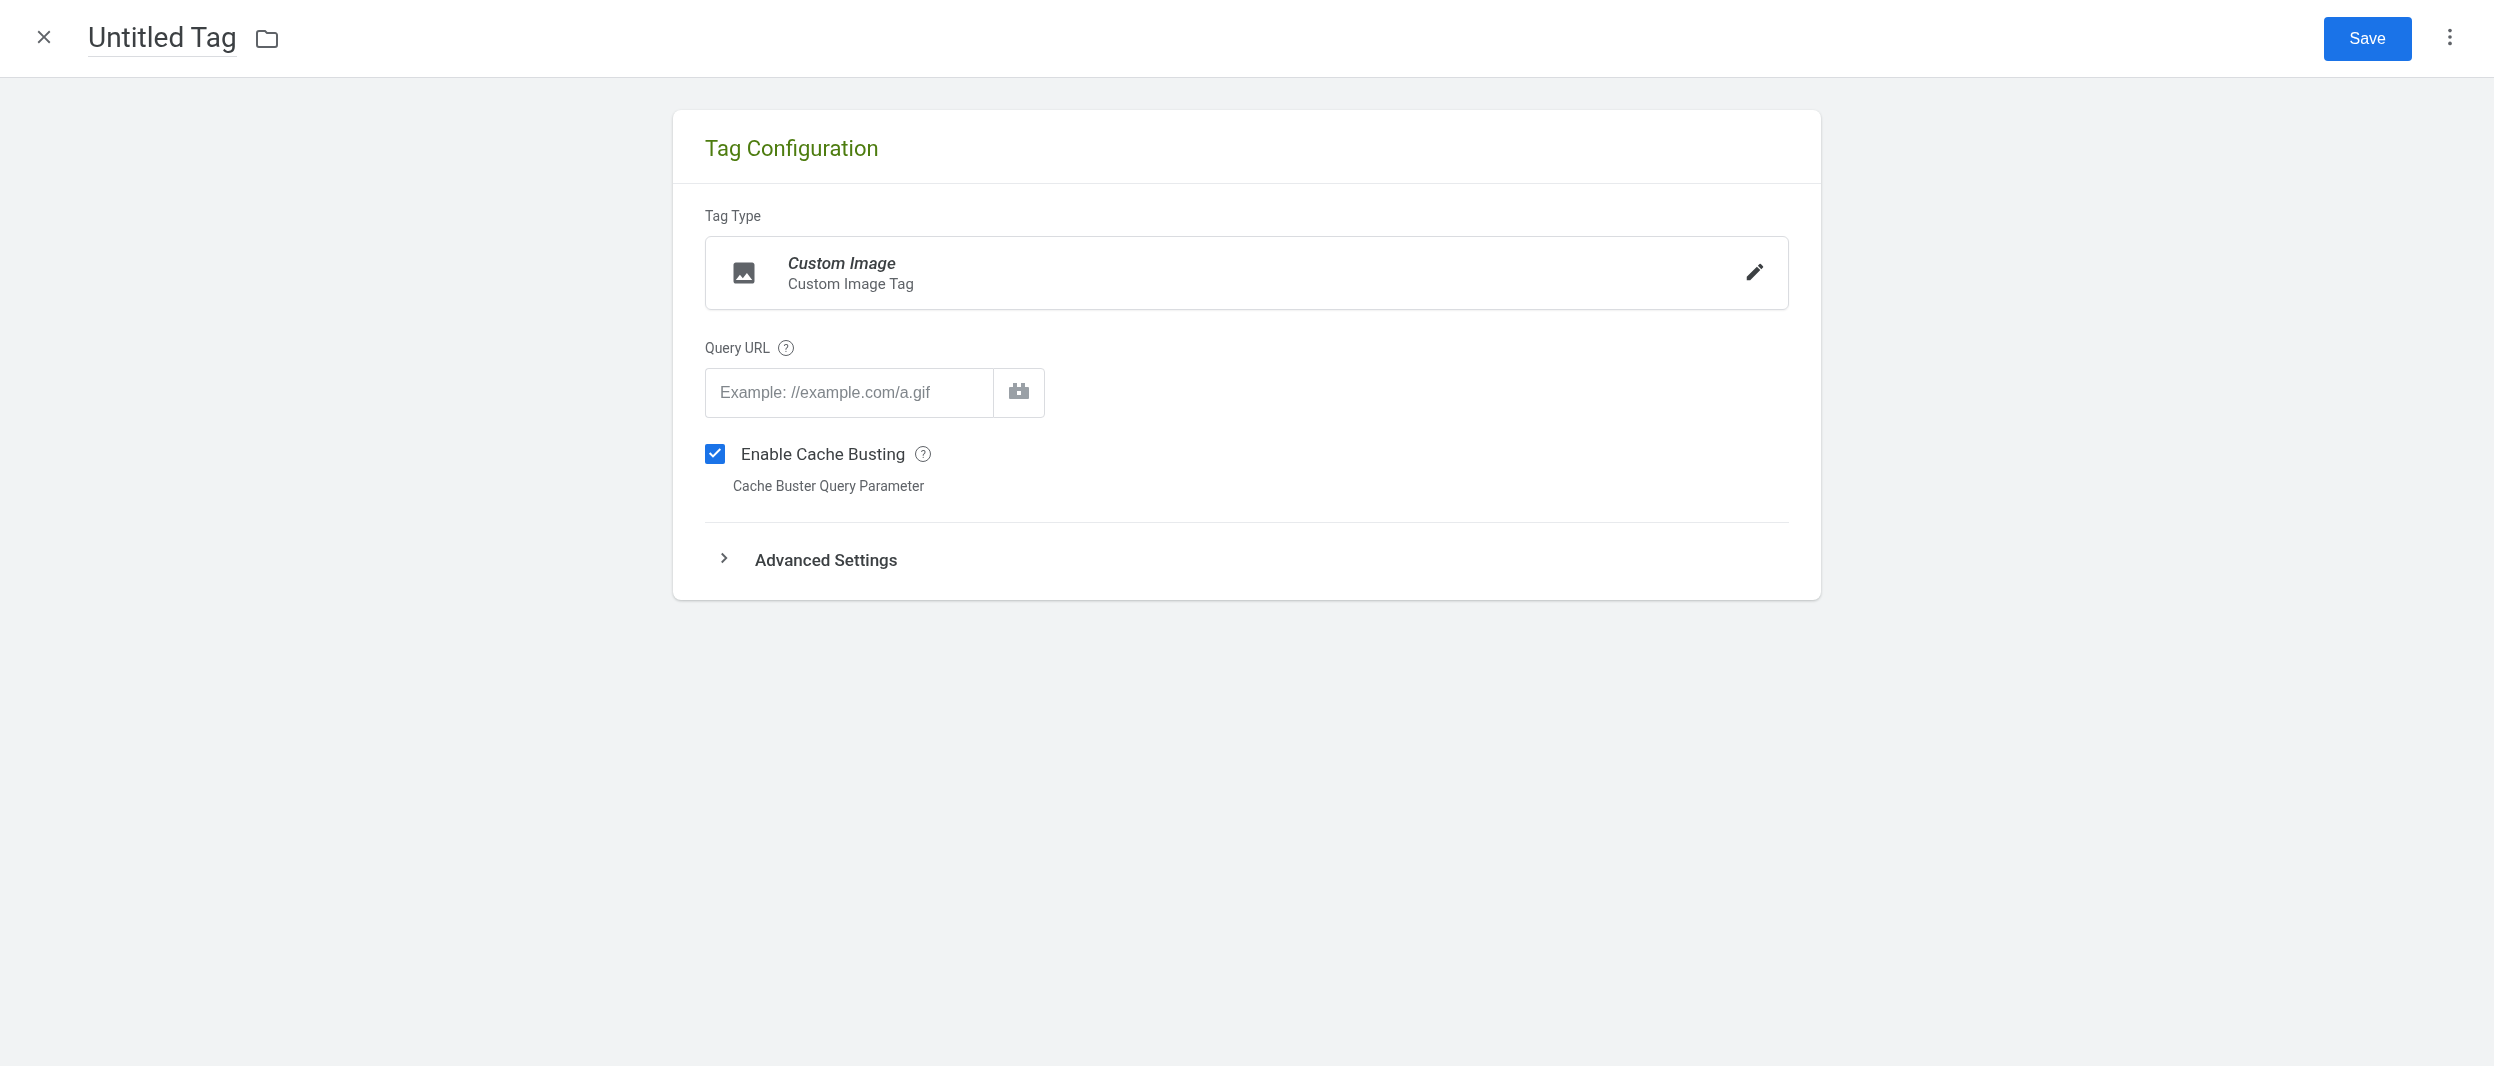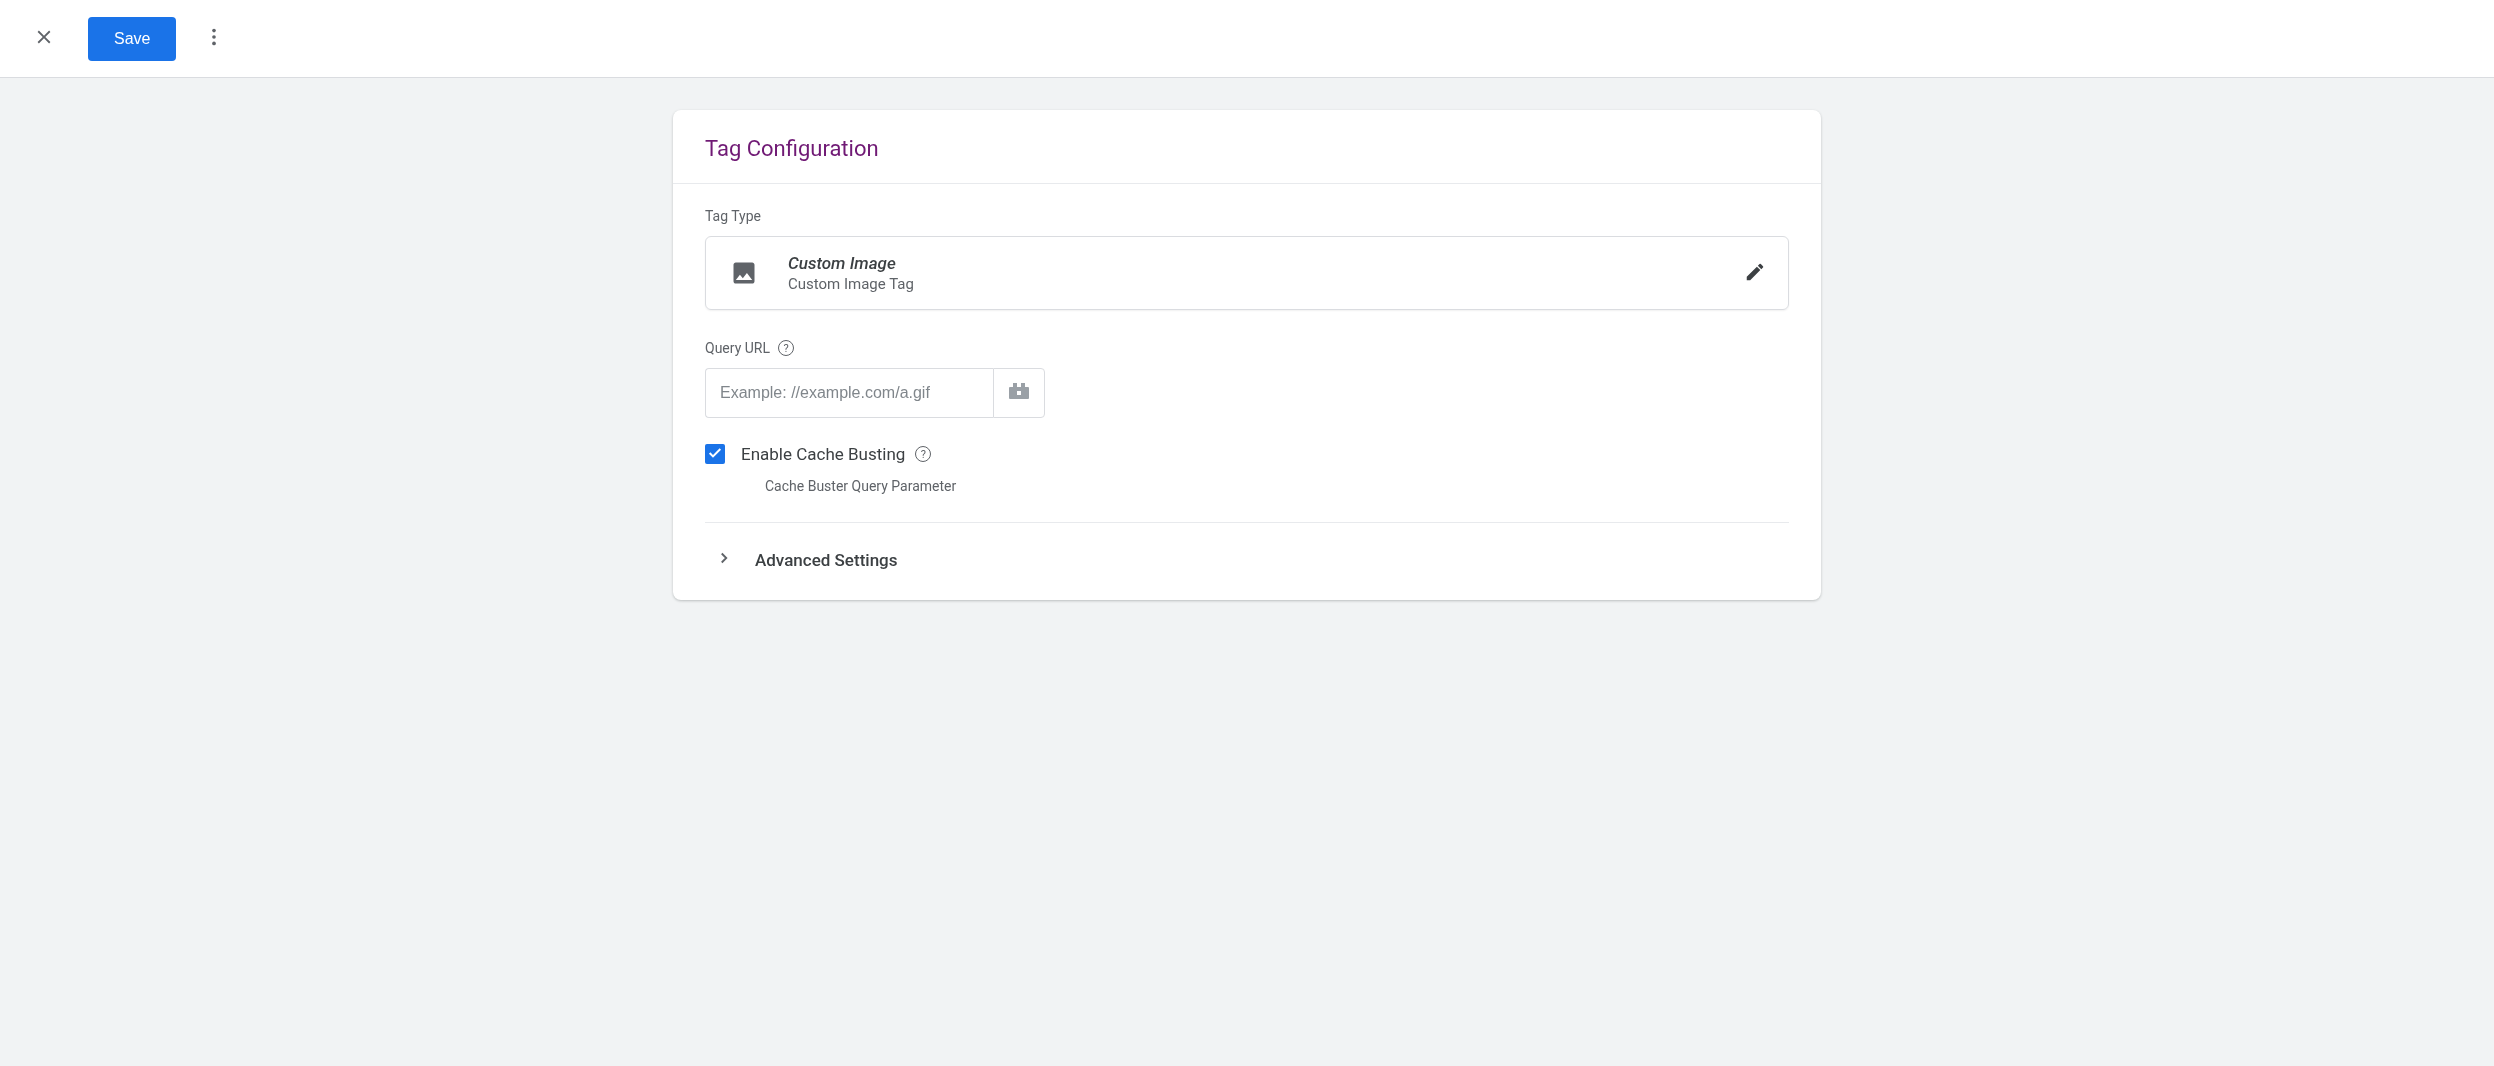--- a/index.html
+++ b/index.html
@@ -80,21 +80,21 @@
     border-radius: 8px;
     box-shadow: 0 1px 3px rgba(60,64,67,.2), 0 1px 2px rgba(60,64,67,.1);
   }
   .card-header {
     padding: 26px 32px 22px 32px;
     border-bottom: 1px solid #e8eaed;
   }
   .card-header h2 {
     font-size: 22px;
     font-weight: 400;
-    color: #701a75;
+    color: #4d7c0f;
   }
   .card-body {
     padding: 24px 32px 0 32px;
   }
   .section-label {
     font-size: 14px;
     color: #5f6368;
     margin-bottom: 12px;
     display: flex;
     align-items: center;
@@ -169,21 +169,21 @@
   .cb {
     width: 20px; height: 20px;
     background: #1a73e8;
     border-radius: 2px;
     display:flex;align-items:center;justify-content:center;
     cursor:pointer;
   }
   .cb svg { width:16px;height:16px;stroke:#fff;stroke-width:3;fill:none; }
   .cb-label { font-size: 17px; color:#3c4043; display:flex; align-items:center; gap:10px;}
 
-  .indent { margin-left: 60px; }
+  .indent { margin-left: 28px; }
   .sub-label { font-size: 14px; color:#5f6368; margin-bottom: 8px; }
 
   .divider { border:none; border-top:1px solid #e8eaed; margin: 28px 0 0 0; }
 
   
   .adv-row {
     display:flex; align-items:center; gap: 22px;
     padding: 26px 0 30px 10px;
     cursor:pointer;
   }
@@ -191,20 +191,28 @@
   .adv-label { font-size: 17px; color:#3c4043; font-weight:500;text-align:center;}
 </style>
 </head>
 <body>
 
 <div class="header">
   <div class="close-btn">
     <span>
       <svg viewBox="0 0 24 24">
           <path d="M19 6.41L17.59 5 12 10.59 6.41 5 5 6.41 10.59 12 5 17.59 6.41 19 12 13.41 17.59 19 19 17.59 13.41 12z" fill="currentColor"></path>
+        </svg>
+    </span>
+  </div>
+  <div class="title-wrap">
+    <span class="title-text">Untitled Tag</span>
+    <span class="folder-icon">
+      <svg viewBox="0 0 24 24">
+          <path d="M10 4H4c-1.1 0-2 .9-2 2v12c0 1.1.9 2 2 2h16c1.1 0 2-.9 2-2V8c0-1.1-.9-2-2-2h-8l-2-2z" fill="none" stroke="currentColor" stroke-width="2"></path>
         </svg>
     </span>
   </div>
   <button class="save-btn">Save</button>
   <div class="more-btn">
     <span>
       <svg viewBox="0 0 24 24">
           <circle cx="12" cy="5" r="2" fill="currentColor"></circle>
           <circle cx="12" cy="12" r="2" fill="currentColor"></circle>
           <circle cx="12" cy="19" r="2" fill="currentColor"></circle>

